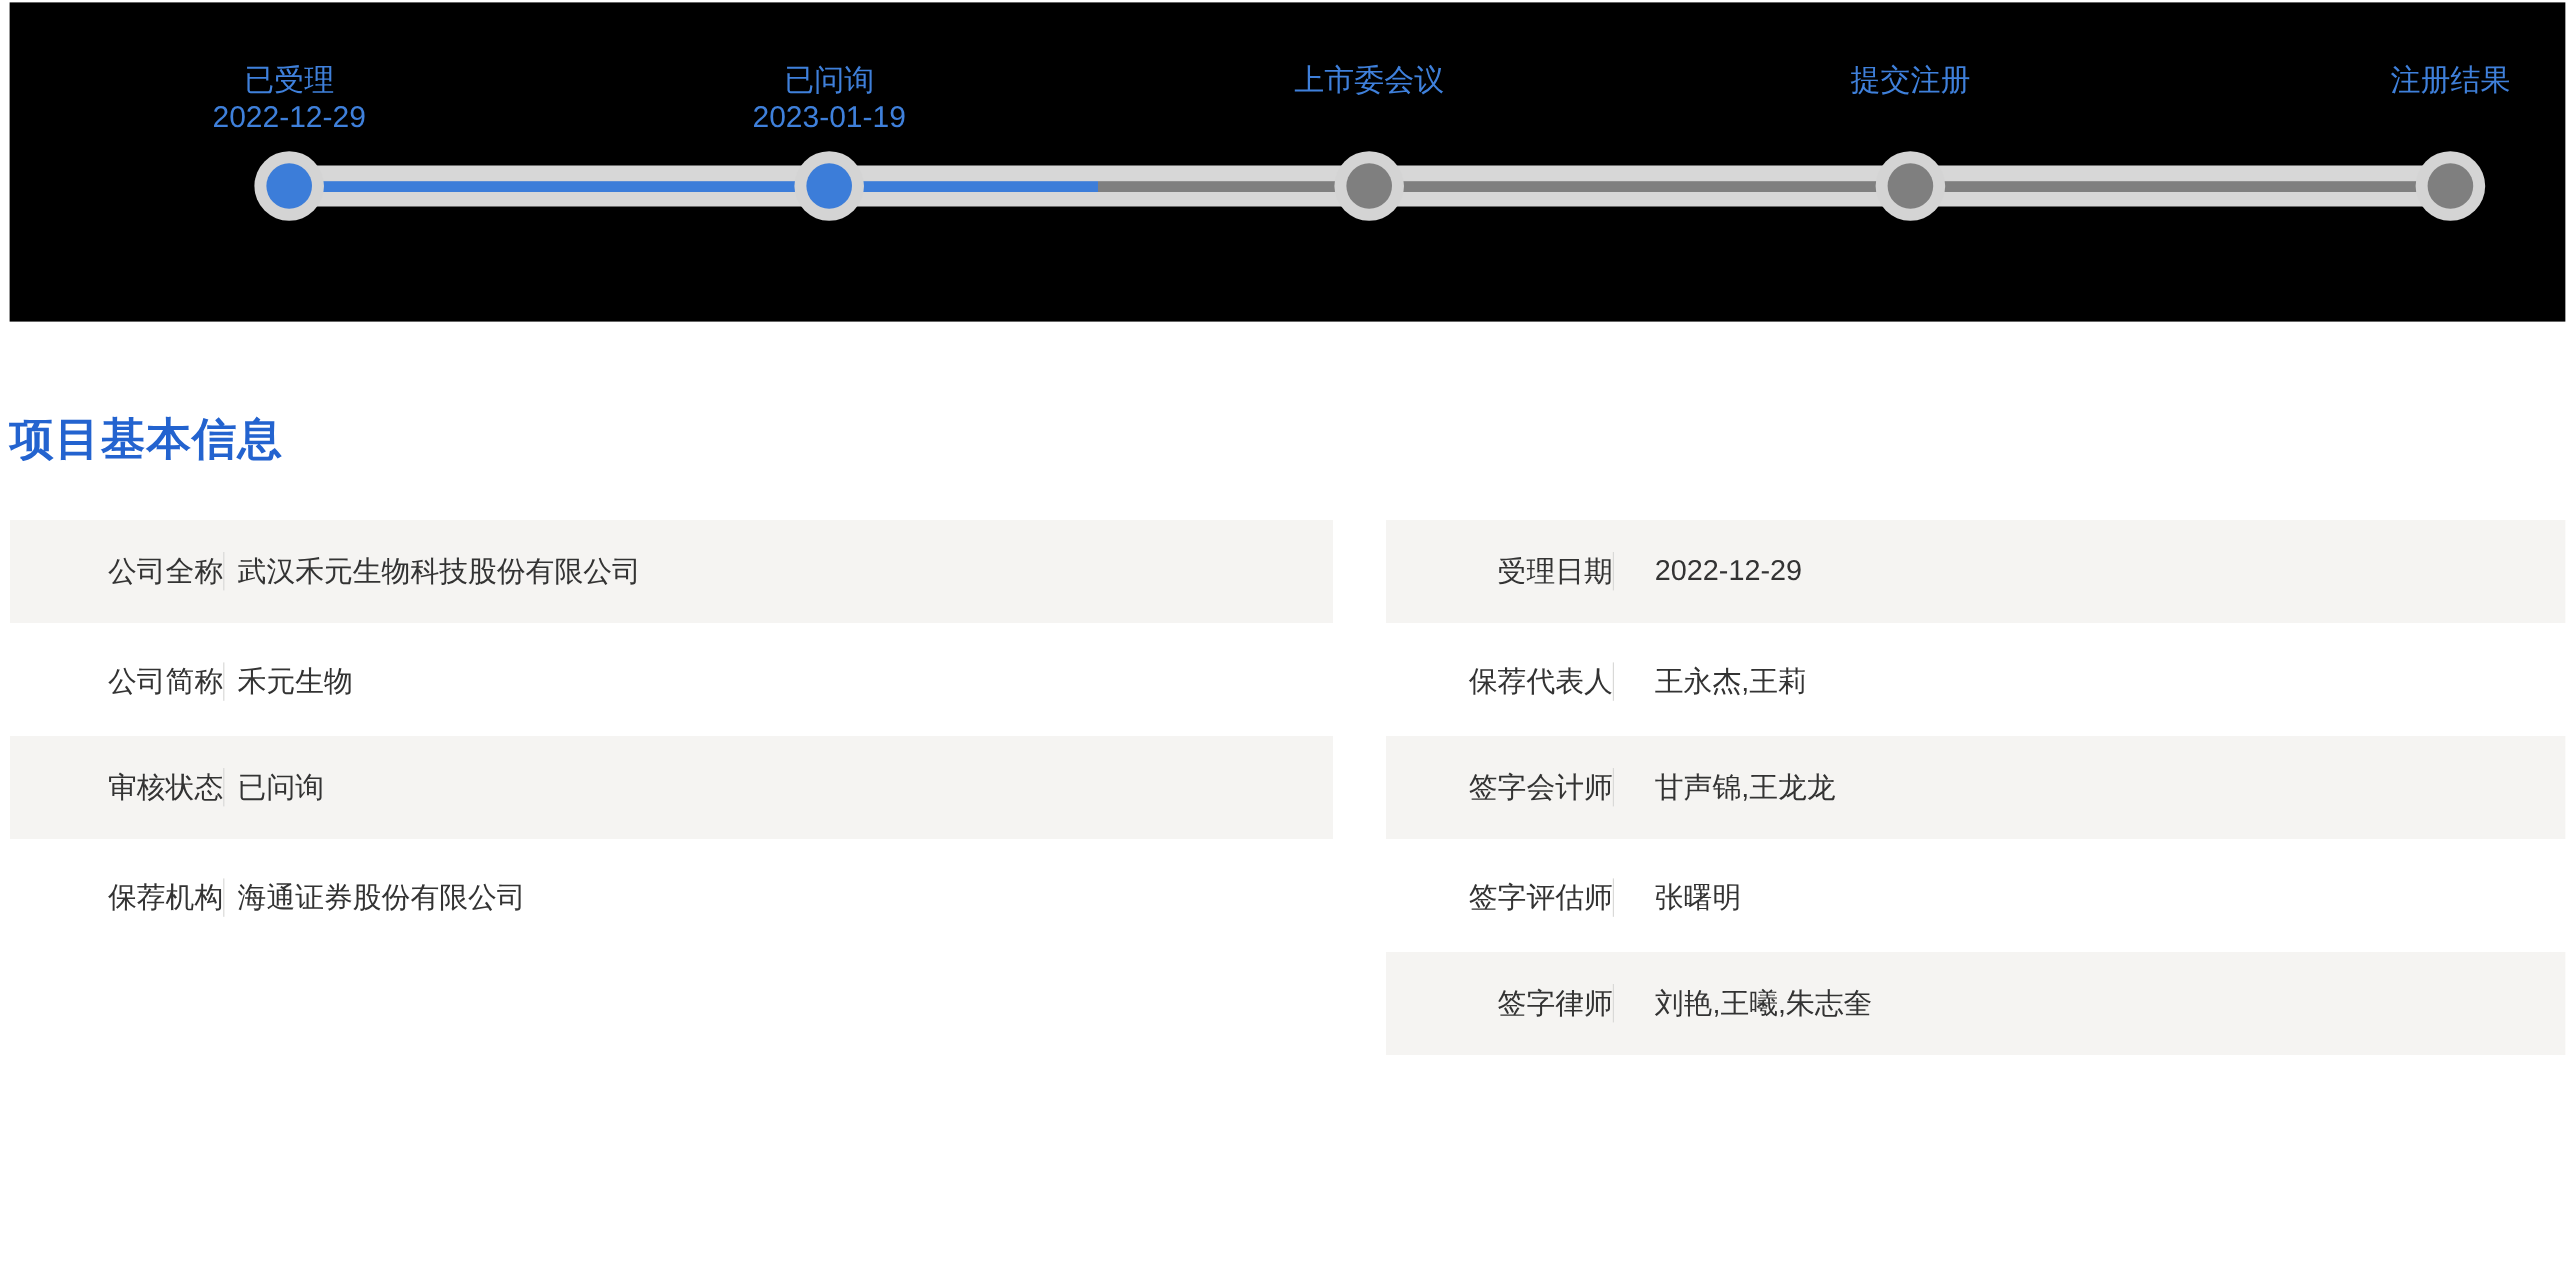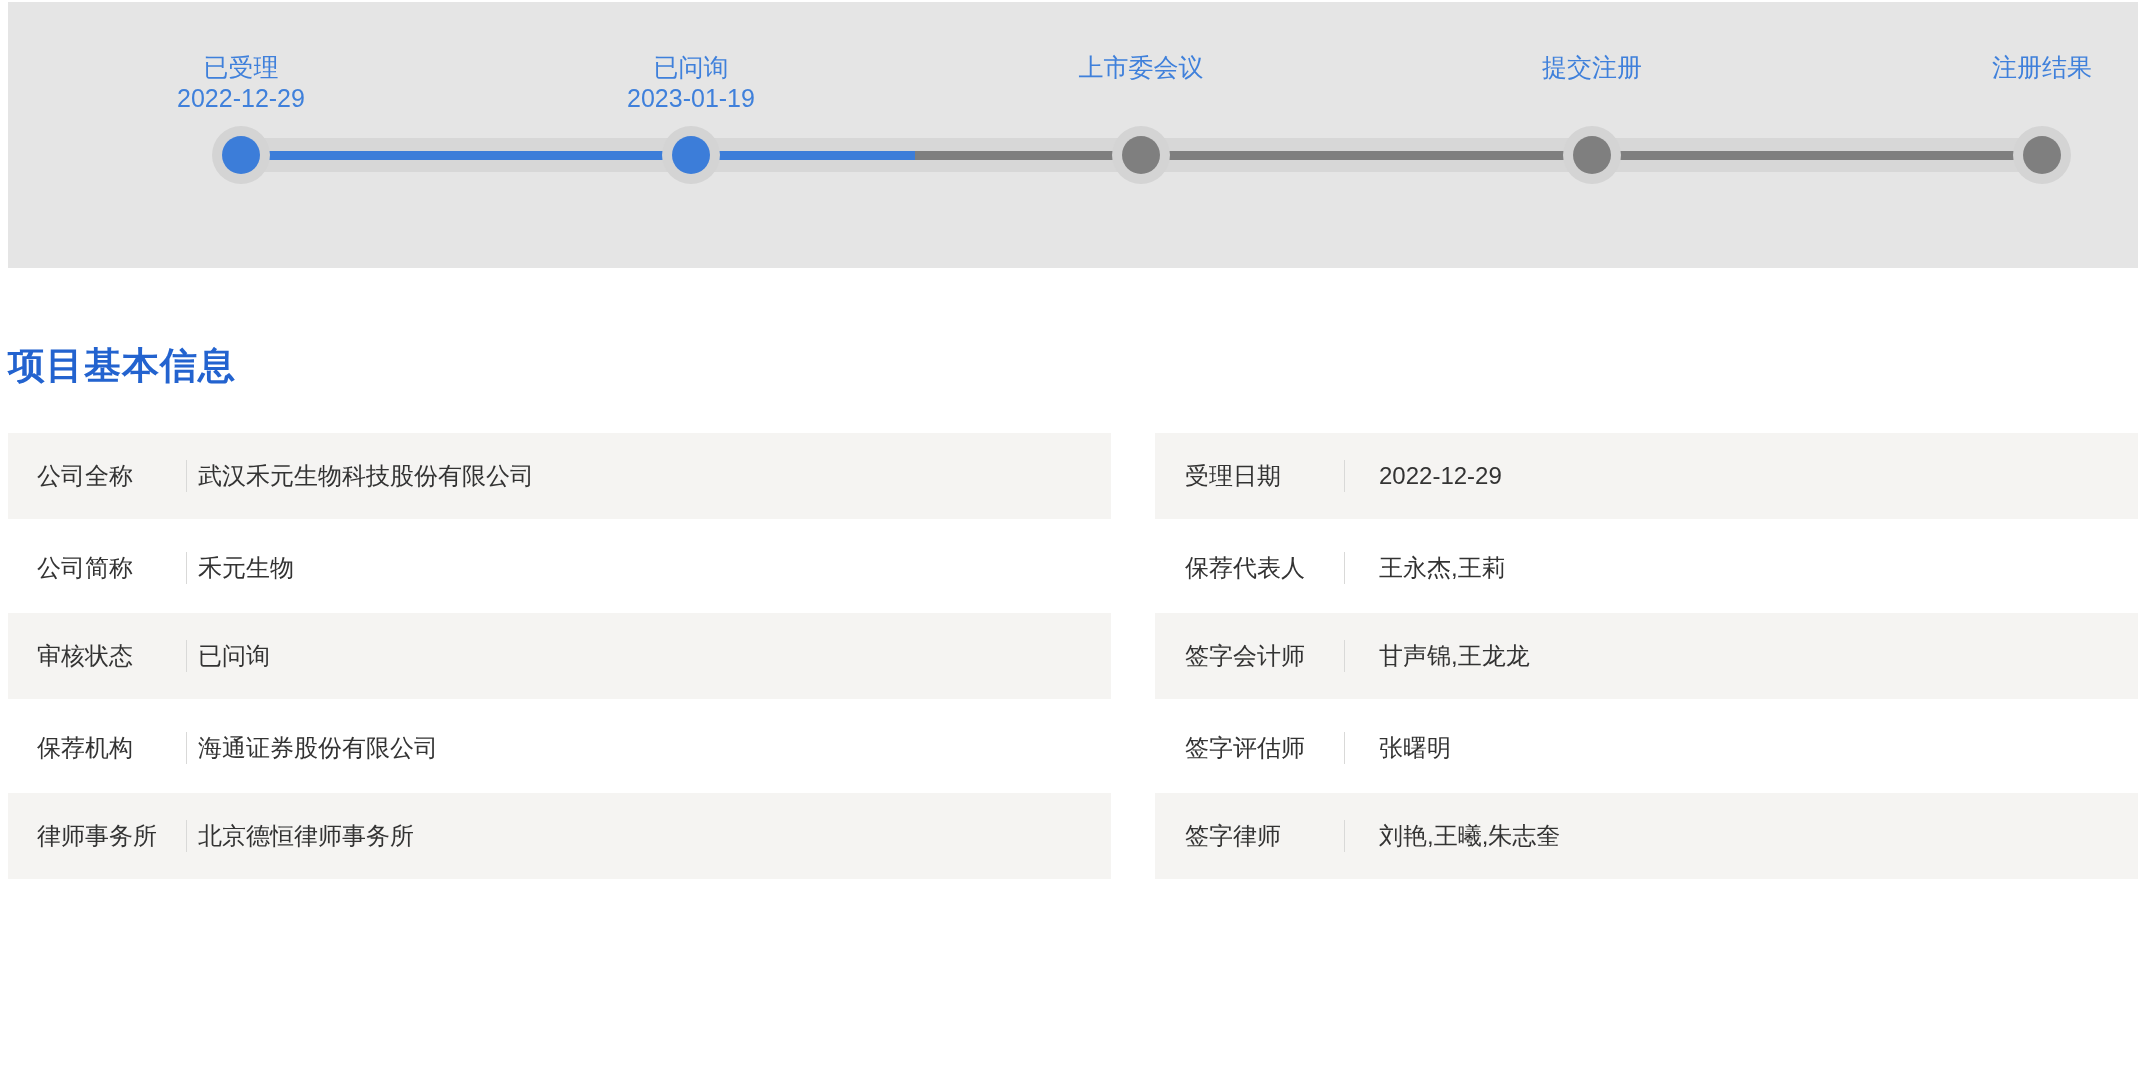--- a/index.html
+++ b/index.html
@@ -7,21 +7,21 @@
   body {
     width: 2138px; height: 1070px;
     position: relative; overflow: hidden;
     font-family: "Liberation Sans", "DejaVu Sans", sans-serif;
     color: #333333;
   }
 
   
   .banner {
     position: absolute; left: 8px; right: 0; top: 2px; height: 266px;
-    background: #e5e5e5;
+    background: #000000;
   }
   .track-base {
     position: absolute; left: 233px; width: 1802px; top: 136px; height: 34px;
     background: #d7d7d7; border-radius: 17px; z-index: 1;
   }
   .track-line-done {
     position: absolute; left: 233px; width: 674px; top: 149px; height: 9px;
     background: #3c7dd9; z-index: 2;
   }
   .track-line-todo {
@@ -58,20 +58,21 @@
     letter-spacing: 1px;
   }
 
   
   .info-col { position: absolute; top: 433px; }
   .info-col.left  { left: 8px;    width: 1103px; }
   .info-col.right { left: 1155px; width: 983px;  }
   .row {
     height: 90px; display: flex; align-items: center;
     background: transparent;
+    text-align: right;
   }
   .row:nth-child(odd) {
     background: #f5f4f2;
     border-bottom: 4px solid transparent;
     background-clip: padding-box;
   }
   .info-col.left  .row { padding-left: 29px; }
   .info-col.right .row { padding-left: 30px; }
   .cell-label {
     flex: 0 0 auto; font-size: 24px; color: #333333; white-space: nowrap;
@@ -152,25 +153,20 @@
   <div class="row">
     <span class="cell-label">审核状态</span>
     <span class="vdiv"></span>
     <span class="cell-value">已问询</span>
   </div>
   <div class="row">
     <span class="cell-label">保荐机构</span>
     <span class="vdiv"></span>
     <span class="cell-value">海通证券股份有限公司</span>
   </div>
-  <div class="row">
-    <span class="cell-label">律师事务所</span>
-    <span class="vdiv"></span>
-    <span class="cell-value">北京德恒律师事务所</span>
-  </div>
 </div>
 
 <div class="info-col right">
   <div class="row">
     <span class="cell-label">受理日期</span>
     <span class="vdiv"></span>
     <span class="cell-value">2022-12-29</span>
   </div>
   <div class="row">
     <span class="cell-label">保荐代表人</span>

